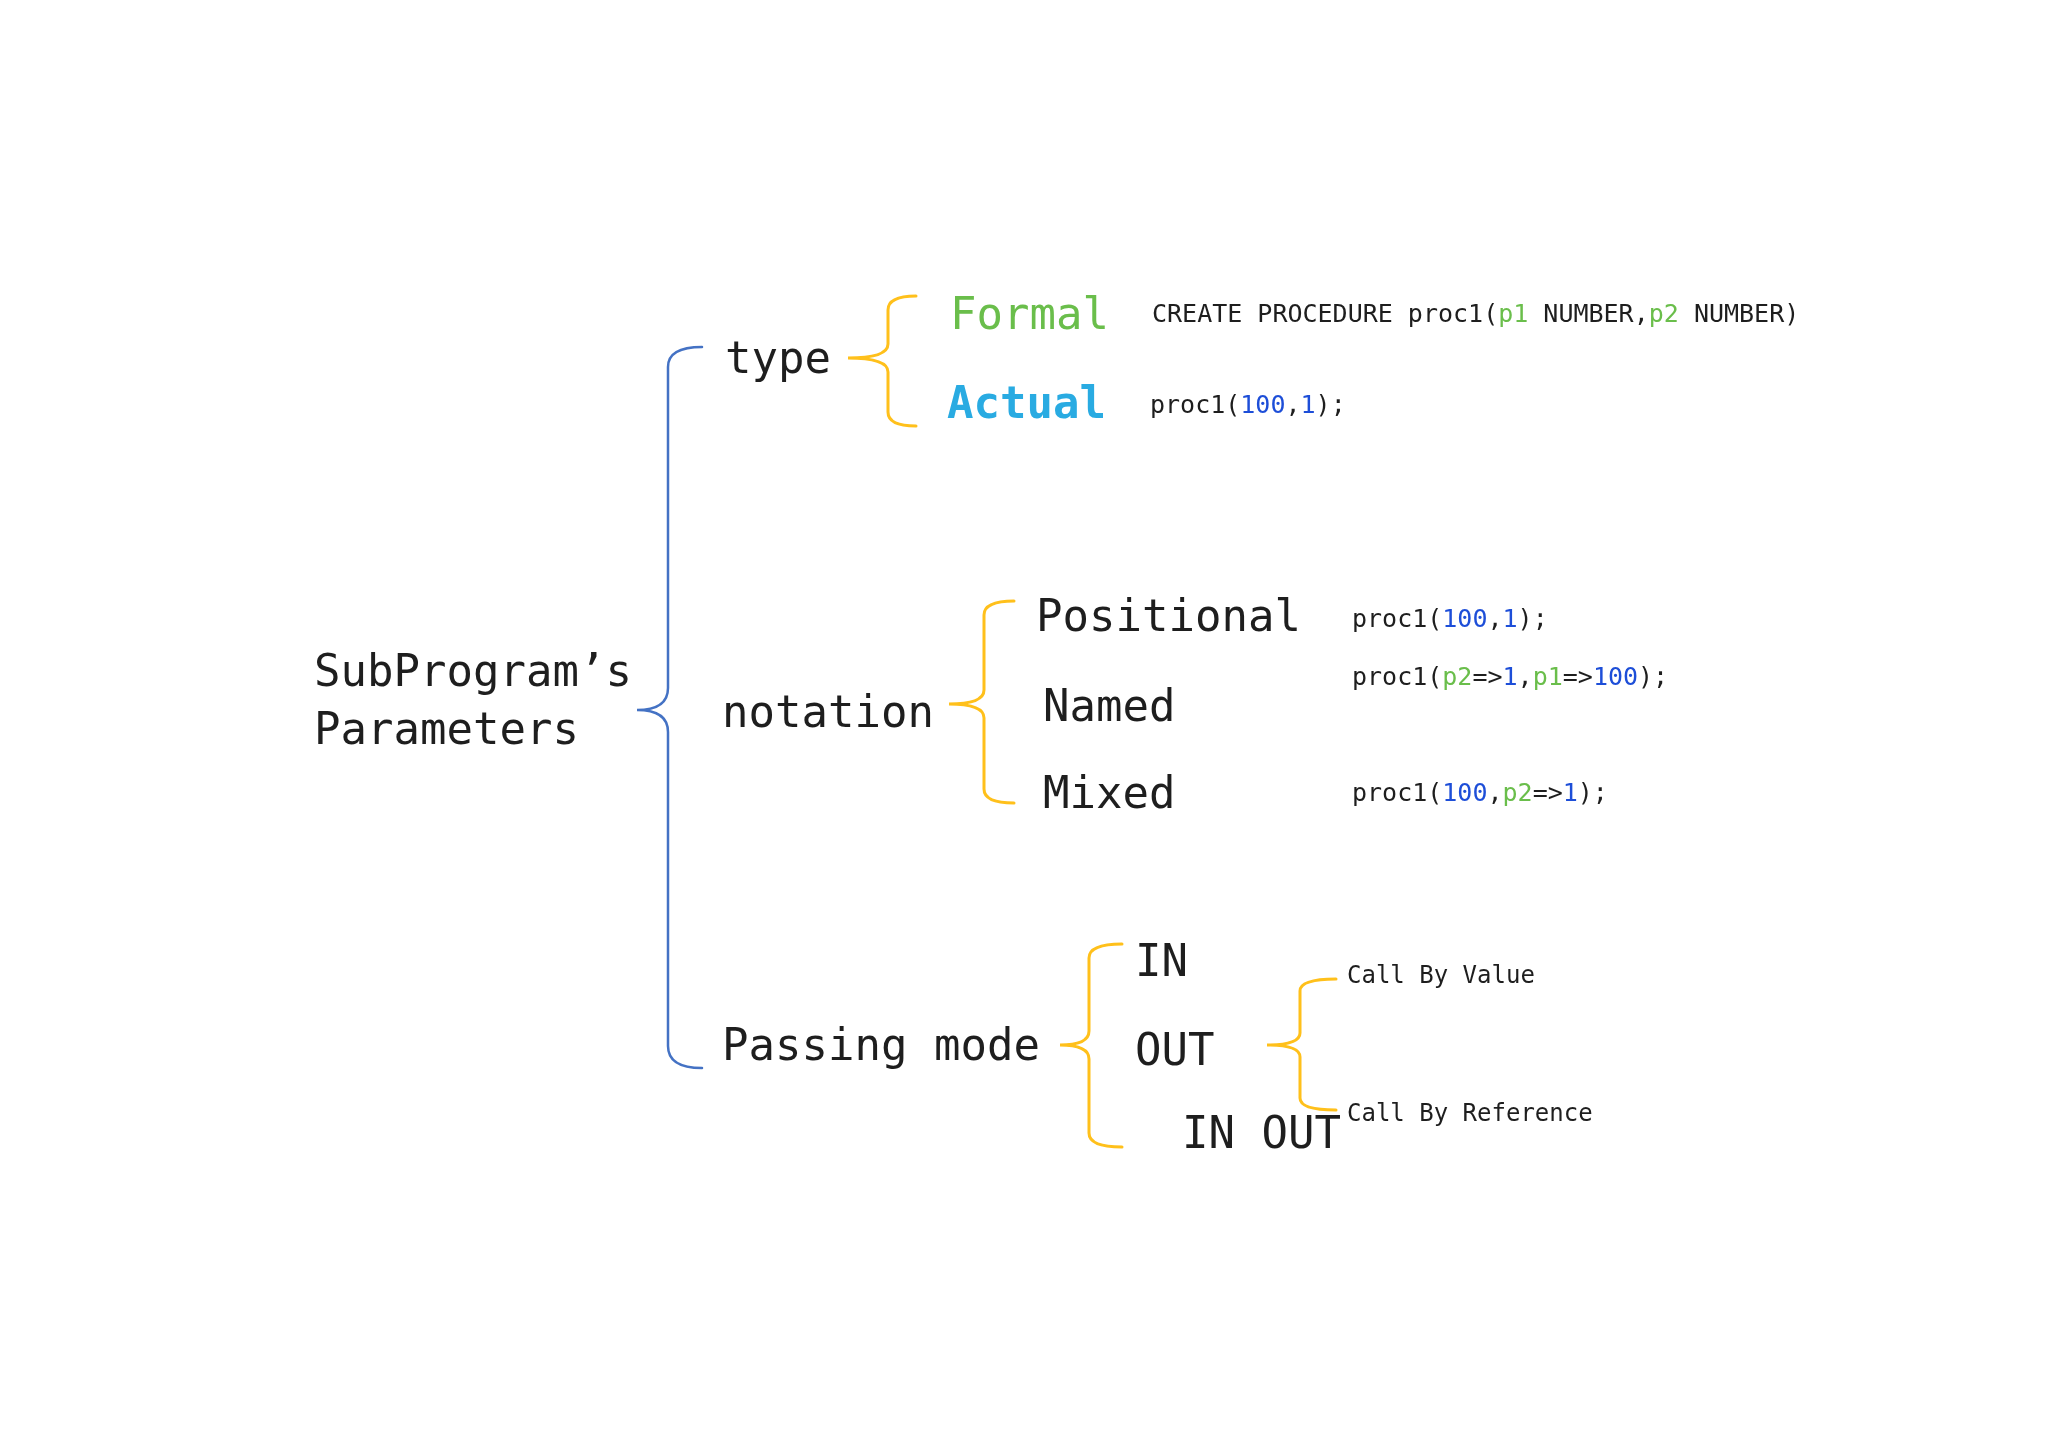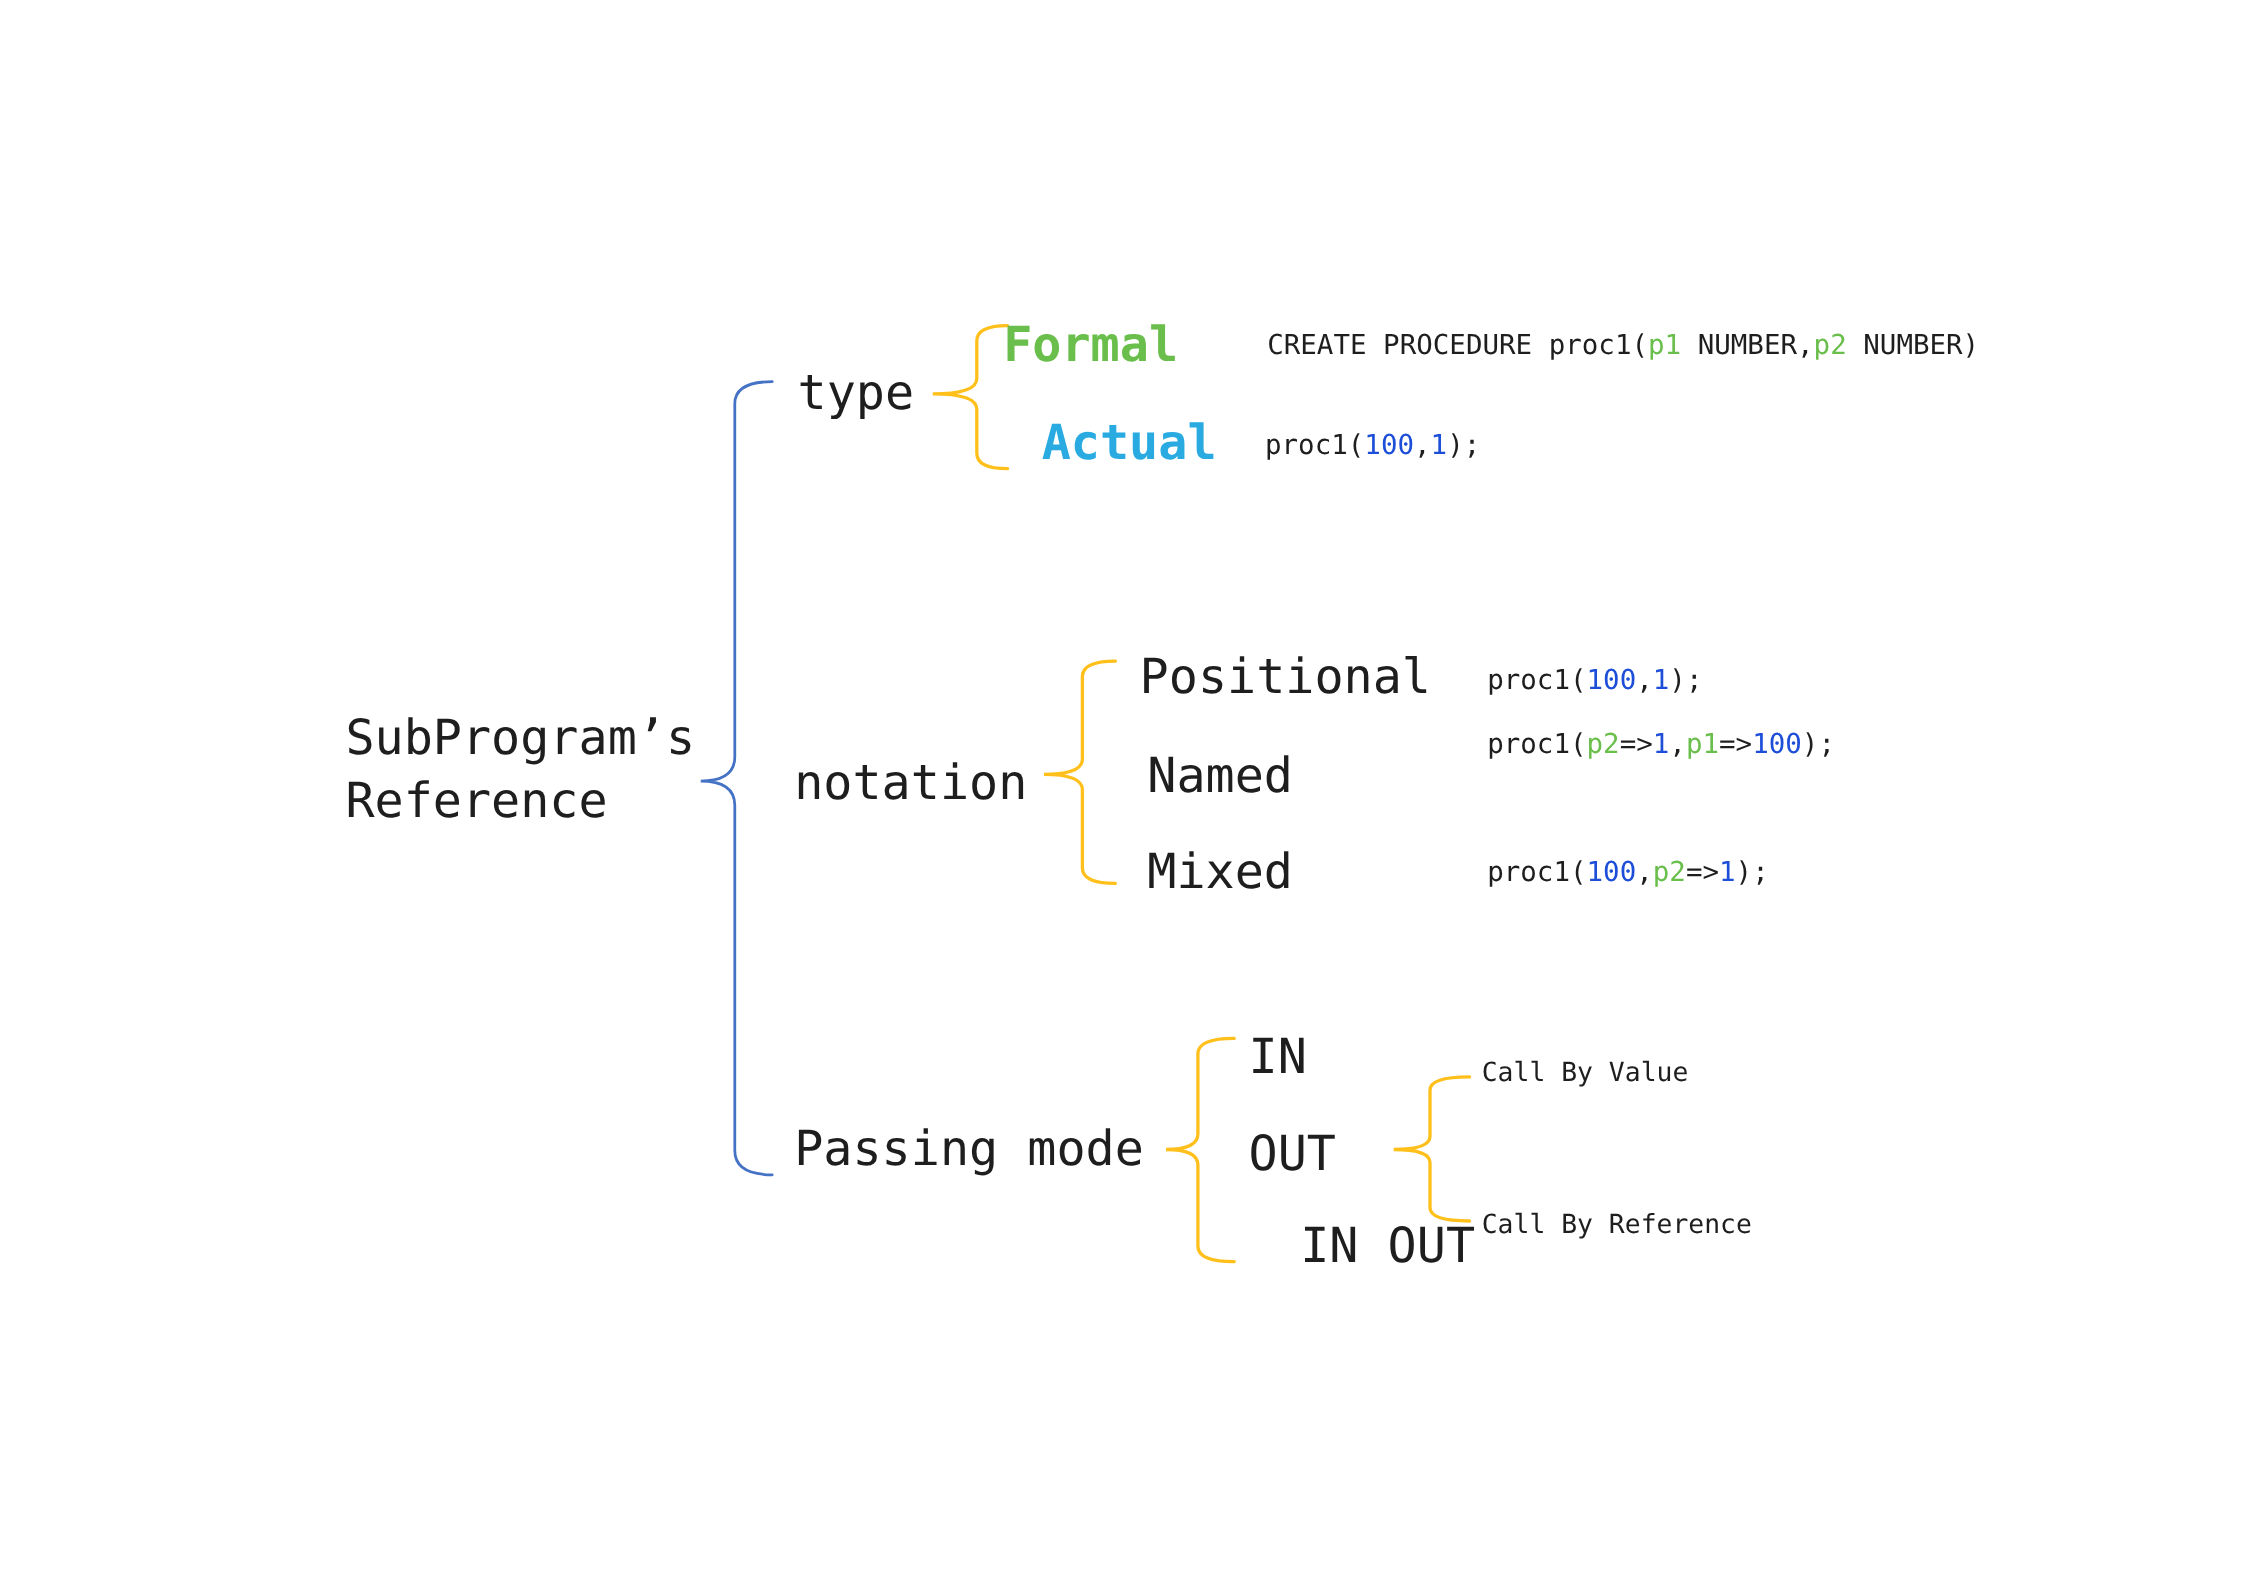--- a/index.html
+++ b/index.html
@@ -34,24 +34,24 @@
 
   <svg class="braces" width="2048" height="1447" viewBox="0 0 2048 1447">
     <path d="M 702 347 Q 668 347 668 367 L 668 688 Q 668 710 637 710 Q 668 710 668 732 L 668 1046 Q 668 1068 702 1068" fill="none" stroke-width="2.5" stroke-linecap="round" stroke="#4472C4"></path>
     <path d="M 916 296 Q 888 296 888 310 L 888 344 Q 888 358 848 358 Q 888 358 888 372 L 888 412 Q 888 426 916 426" fill="none" stroke-width="3" stroke-linecap="round" stroke="#FFC01B"></path>
     <path d="M 1014 601 Q 984 601 984 615 L 984 690 Q 984 704 949 704 Q 984 704 984 718 L 984 789 Q 984 803 1014 803" fill="none" stroke-width="3" stroke-linecap="round" stroke="#FFC01B"></path>
     <path d="M 1122 944 Q 1089 944 1089 958 L 1089 1031 Q 1089 1045 1060 1045 Q 1089 1045 1089 1059 L 1089 1133 Q 1089 1147 1122 1147" fill="none" stroke-width="3" stroke-linecap="round" stroke="#FFC01B"></path>
     <path d="M 1336 979 Q 1300 979 1300 991 L 1300 1033 Q 1300 1045 1267 1045 Q 1300 1045 1300 1057 L 1300 1098 Q 1300 1110 1336 1110" fill="none" stroke-width="3" stroke-linecap="round" stroke="#FFC01B"></path>
   </svg>
 
   <div class="label big" style="left:314px;top:671px;">SubProgram’s</div>
-  <div class="label big" style="left:314px;top:729px;">Reference</div>
+  <div class="label big" style="left:314px;top:729px;">Parameters</div>
 
   <div class="label big" style="left:725px;top:358px;">type</div>
-  <div class="label big green" style="left:912px;top:314px;font-weight:bold;">Formal</div>
+  <div class="label big green" style="left:950px;top:314px;">Formal</div>
   <div class="label code" style="left:1152px;top:313px;"><span class="seg-ink">CREATE PROCEDURE proc1(</span><span class="seg-green">p1</span><span class="seg-ink"> NUMBER,</span><span class="seg-green">p2</span><span class="seg-ink"> NUMBER)</span></div>
   <div class="label big blue" style="left:947px;top:403px;font-weight:bold;">Actual</div>
   <div class="label code" style="left:1150px;top:404px;"><span class="seg-ink">proc1(</span><span class="seg-blue">100</span><span class="seg-ink">,</span><span class="seg-blue">1</span><span class="seg-ink">);</span></div>
 
   <div class="label big" style="left:722px;top:712px;">notation</div>
   <div class="label big" style="left:1036px;top:616px;">Positional</div>
   <div class="label code" style="left:1352px;top:618px;"><span class="seg-ink">proc1(</span><span class="seg-blue">100</span><span class="seg-ink">,</span><span class="seg-blue">1</span><span class="seg-ink">);</span></div>
   <div class="label big" style="left:1043px;top:706px;">Named</div>
   <div class="label code" style="left:1352px;top:676px;"><span class="seg-ink">proc1(</span><span class="seg-green">p2</span><span class="seg-ink">=&gt;</span><span class="seg-blue">1</span><span class="seg-ink">,</span><span class="seg-green">p1</span><span class="seg-ink">=&gt;</span><span class="seg-blue">100</span><span class="seg-ink">);</span></div>
   <div class="label big" style="left:1043px;top:793px;">Mixed</div>

